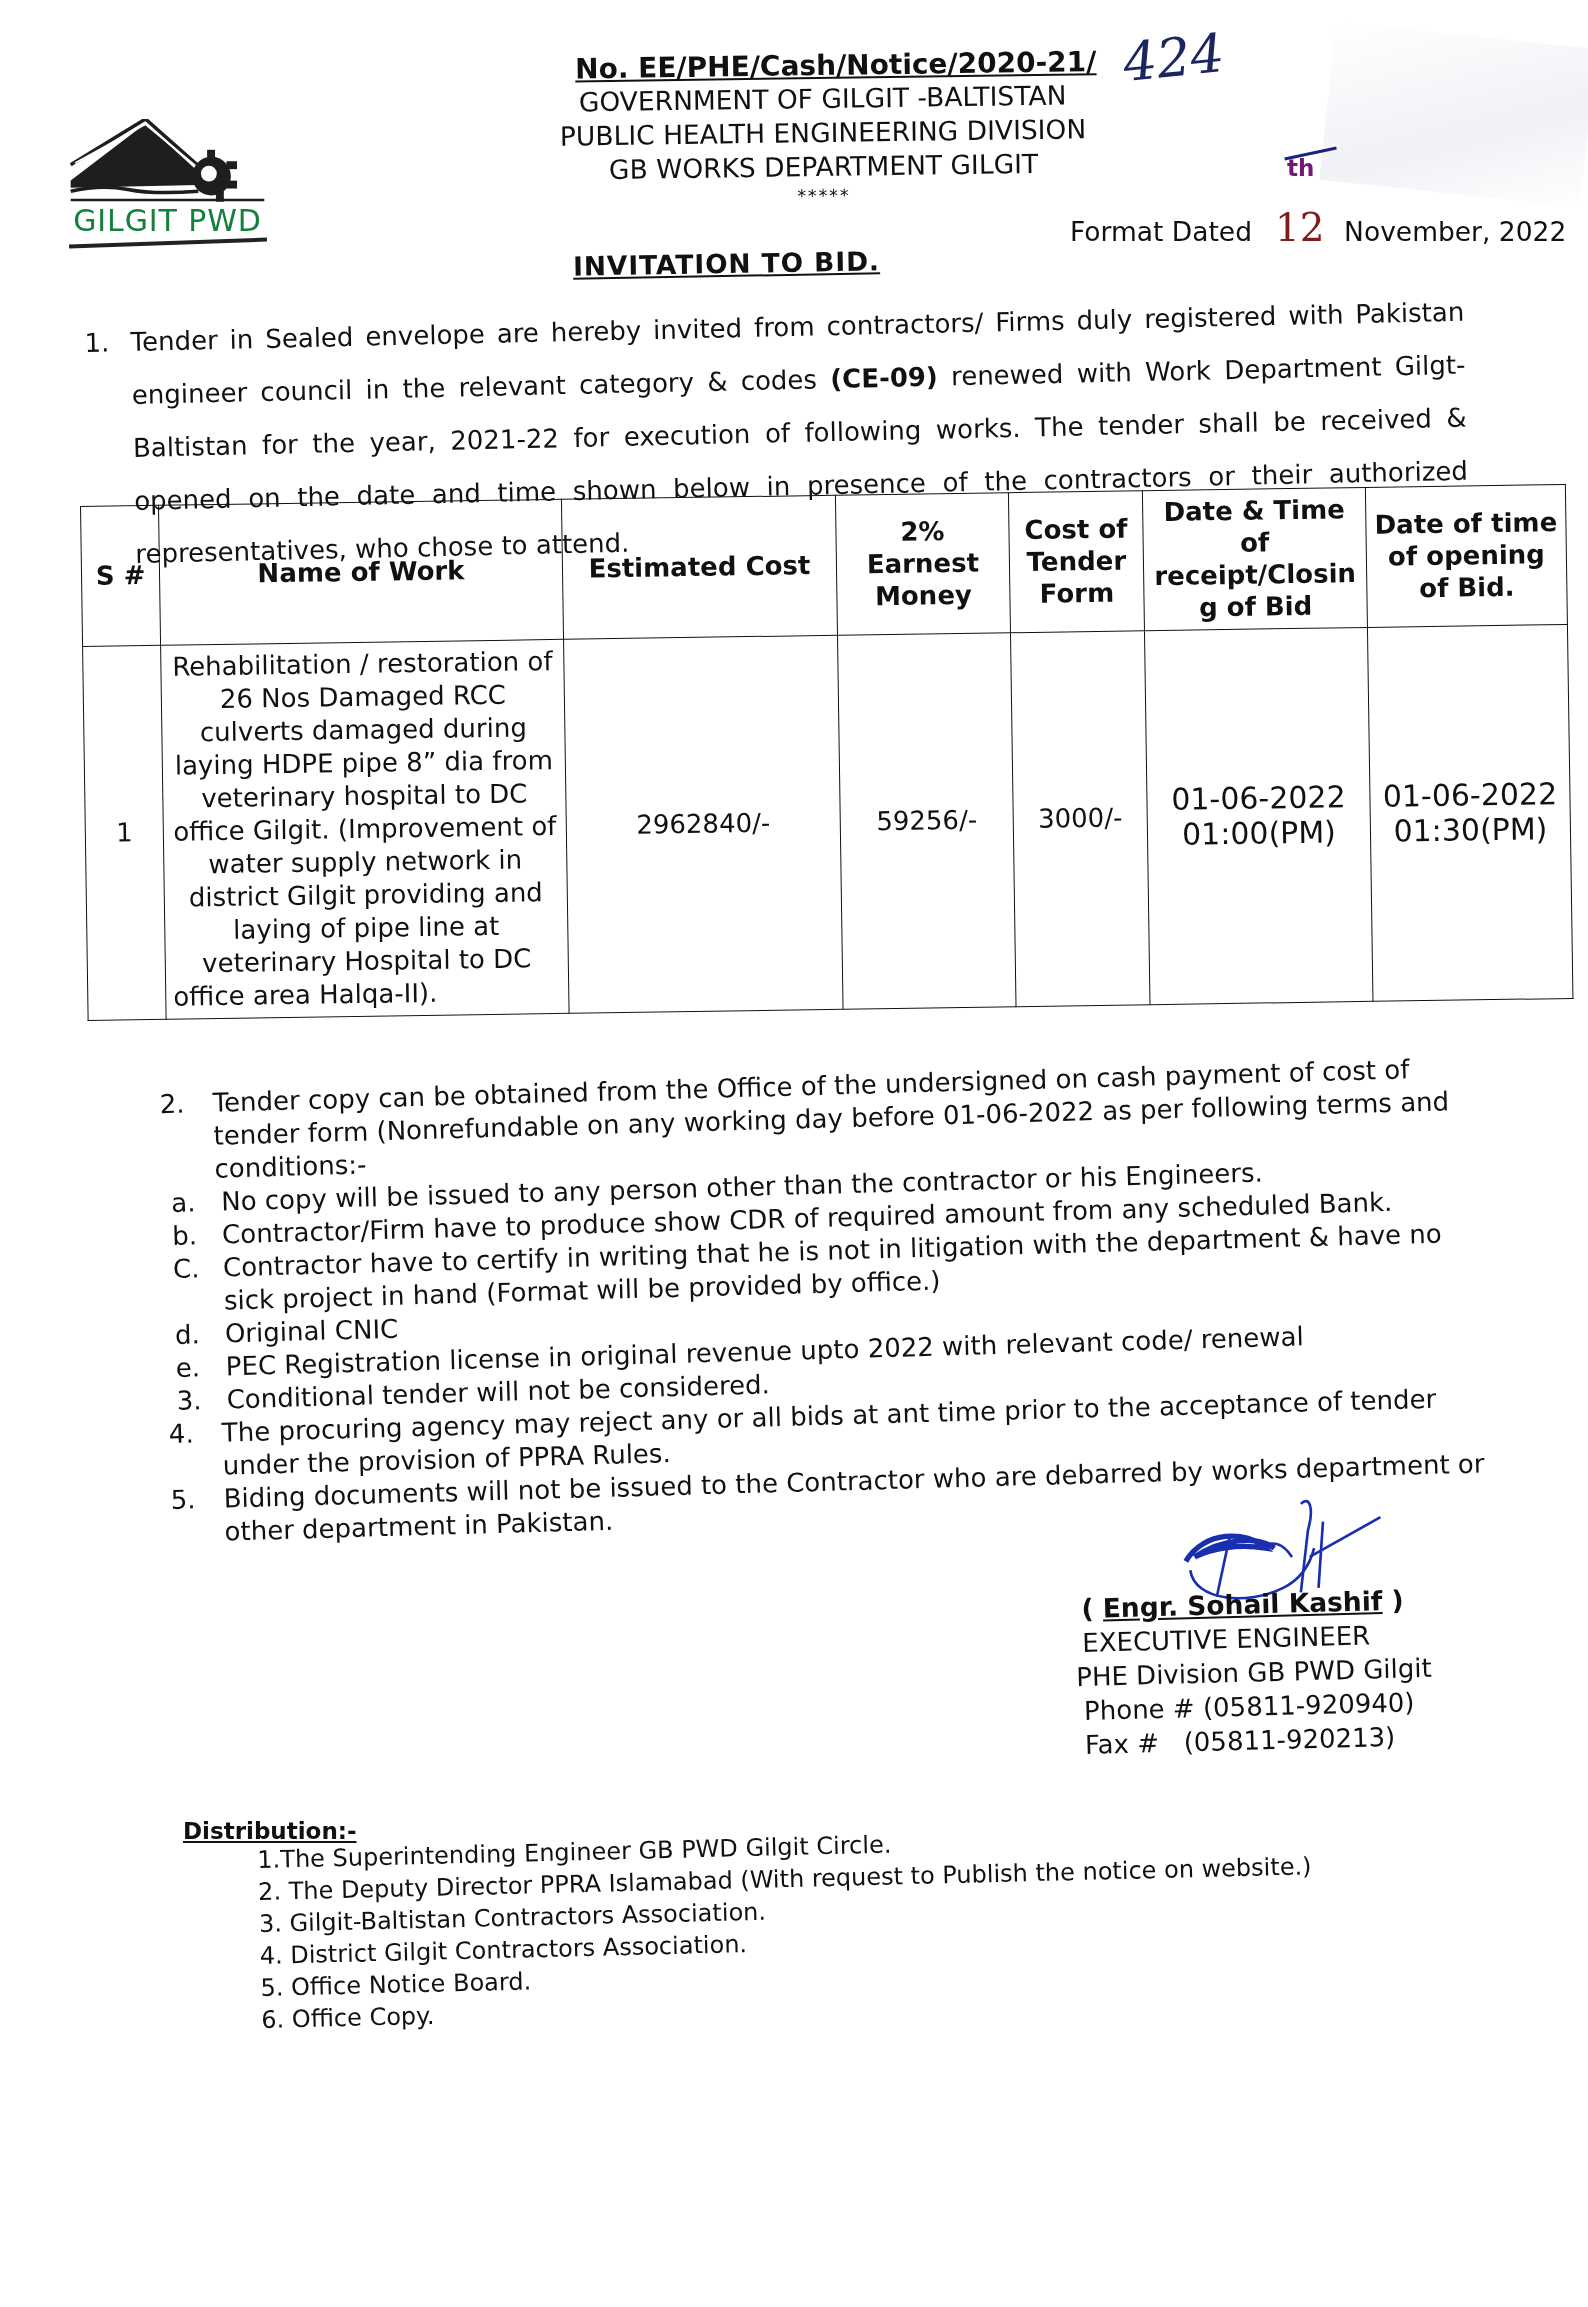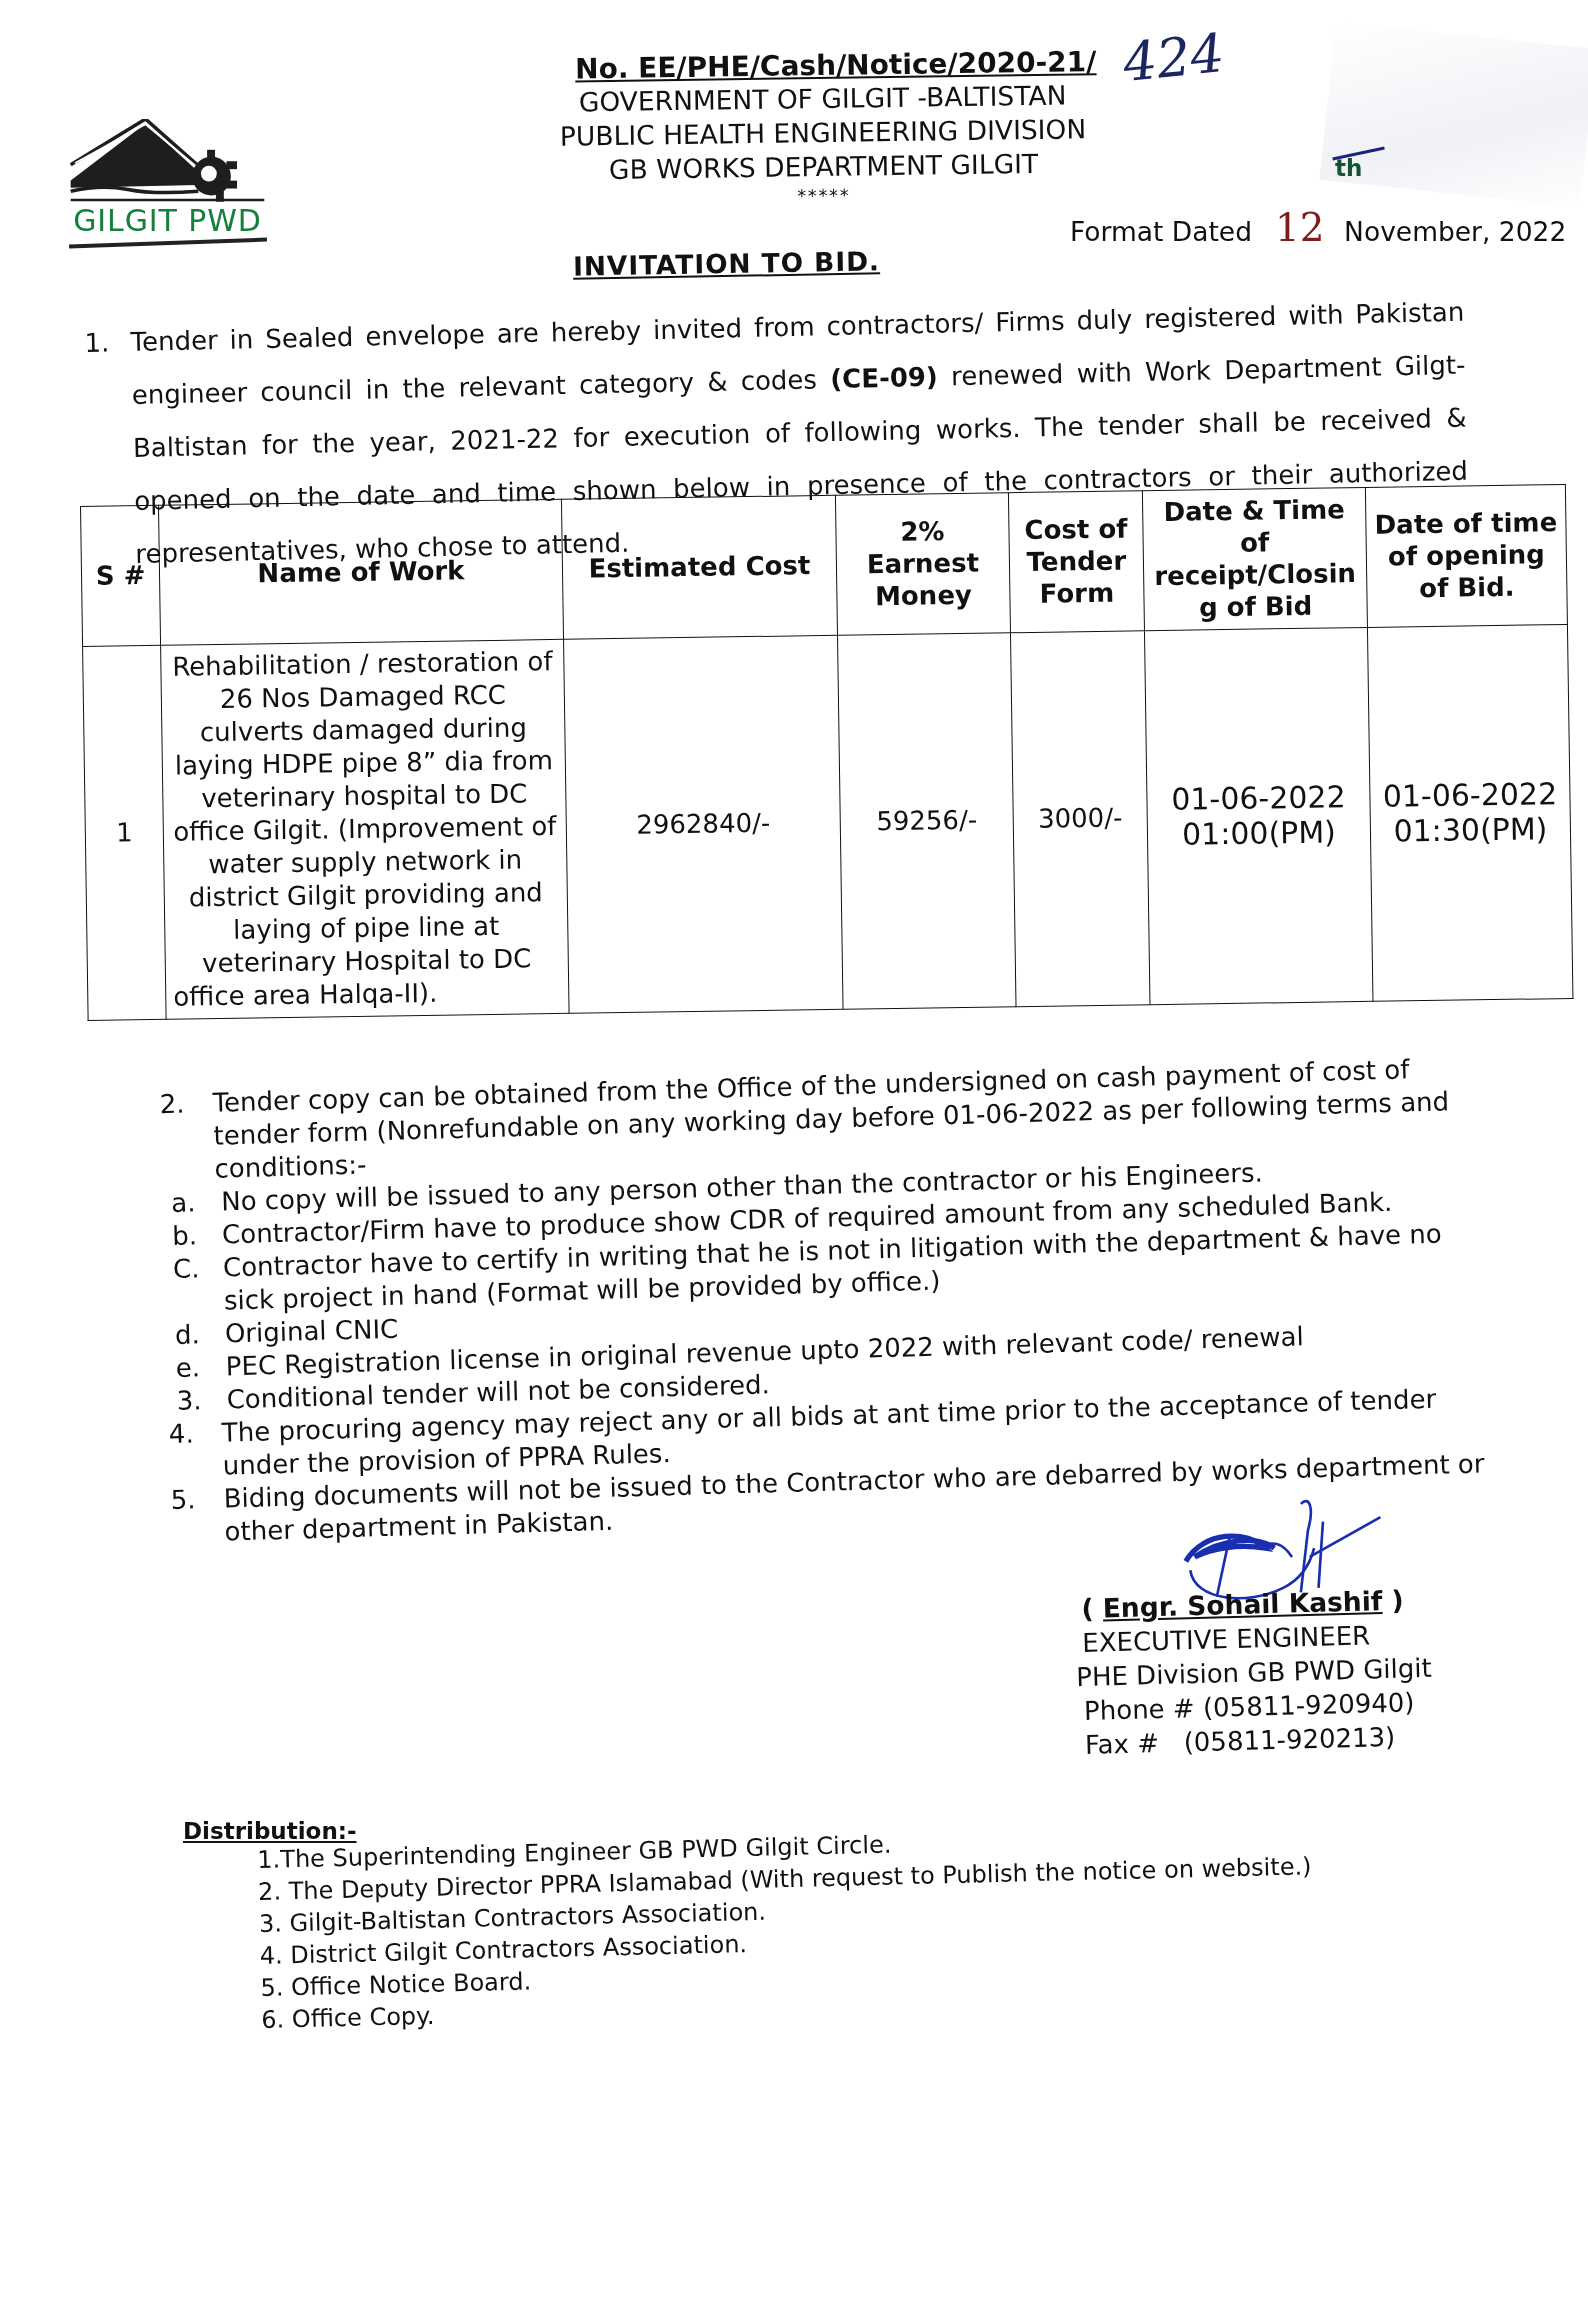--- a/index.html
+++ b/index.html
@@ -22,21 +22,21 @@
   }
   .logo-rule { position: absolute; left: 2.7px; top: 122px; width: 198px; height: 3.5px; background: #222; transform: rotate(-2deg); }
   .header-block { left: 531px; top: 49px; width: 584px; text-align: center; transform: rotate(-0.8deg); }
   .ref-no { font-weight: bold; font-size: 28px; text-decoration: underline; text-align: right; padding-right: 17.7px; }
   .hdr-line { font-size: 26.5px; line-height: 34px; }
   .stars { font-size: 17.7px; letter-spacing: 1.8px; margin-top: 1.8px; }
   .hand { color: #1a2a9a; font-family: "DejaVu Serif", serif; font-style: italic; }
   .ref-hand { left: 1123px; top: 26.5px; font-size: 53px; transform: rotate(-6deg); color: #1b2560; }
   .date-line { left: 1070px; top: 205px; font-size: 26.5px; }
   .date-line .day { font-size: 39px; margin: 0 19.5px 0 23px; color: #7f1d1d; font-style: normal; }
-  .th-mark { left: 1287px; top: 155px; font-size: 23px; color: #14532d; font-weight: bold; margin-left: 48px; }
+  .th-mark { left: 1287px; top: 155px; font-size: 23px; color: #701a75; font-weight: bold; }
   .th-mark::after { content: ""; position: absolute; left: -3.5px; top: -3.5px; width: 53px; height: 2.7px; background: #1a237e; transform: rotate(-12deg); }
   .title { left: 573px; top: 248px; font-size: 26.5px; font-weight: bold; text-decoration: underline; transform: rotate(-1deg); letter-spacing: 0.9px; }
 
   
   .para1 { left: 84px; top: 317px; width: 1380px; font-size: 26px; line-height: 53px; transform: rotate(-1.3deg); transform-origin: left top; }
   .para1 .num { position: absolute; left: 0; top: 0; }
   .para1 .body { margin-left: 46px; text-align: justify; }
   .para1 b { font-weight: bold; }
 
   

